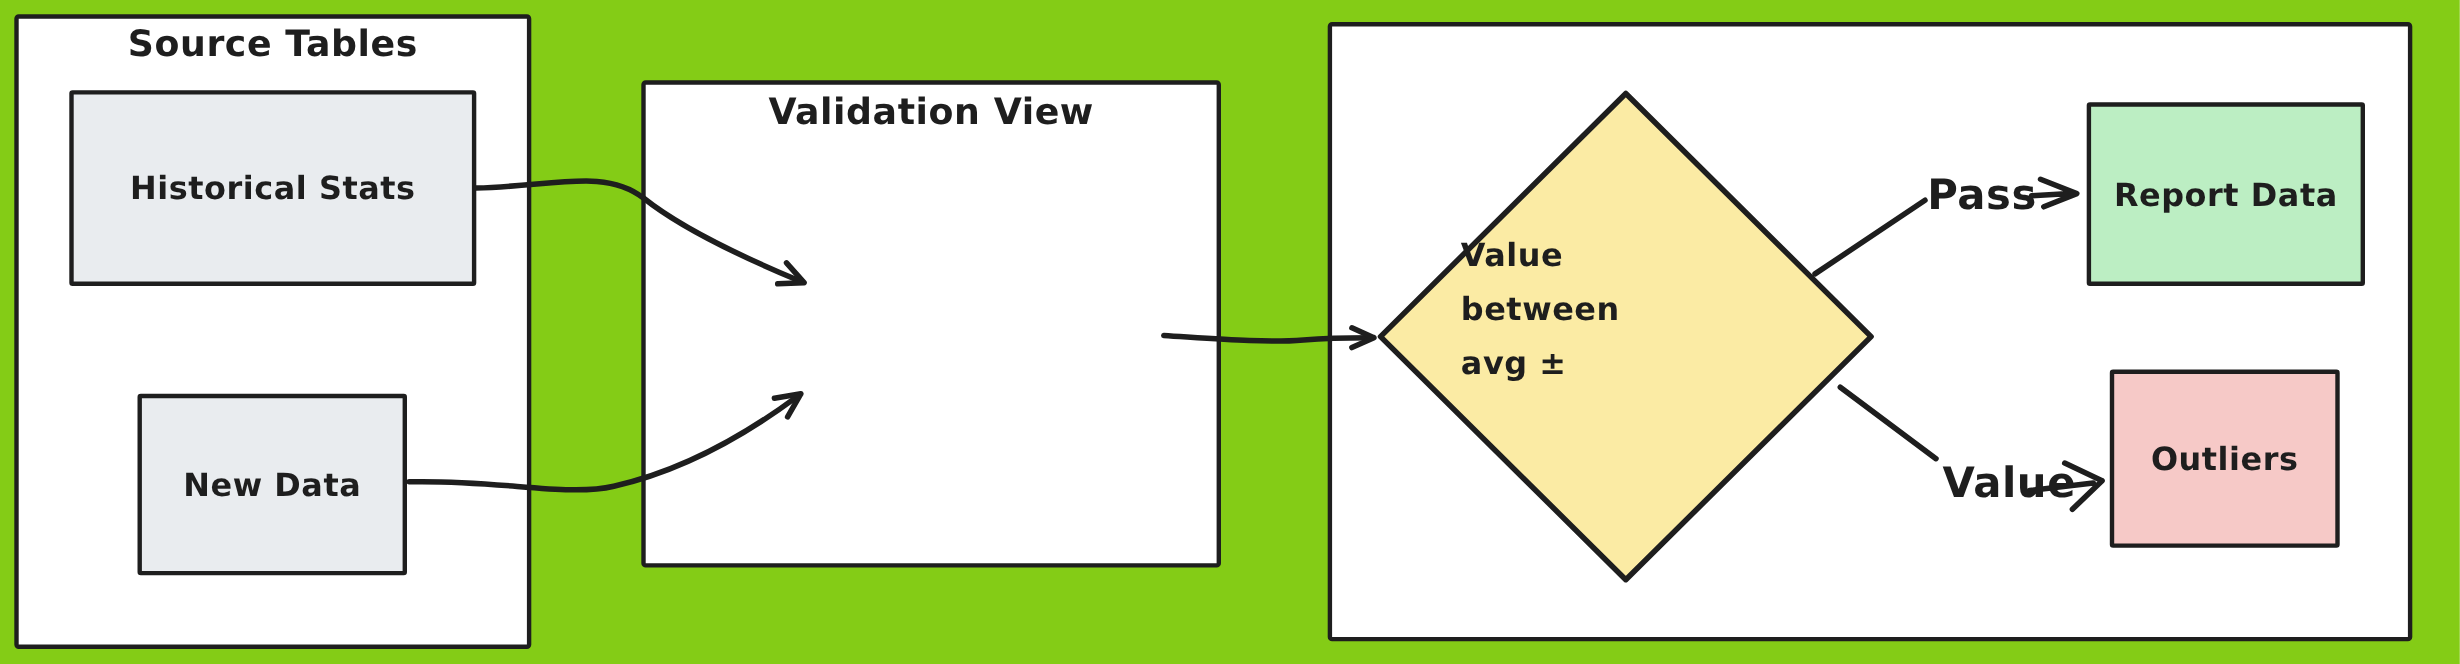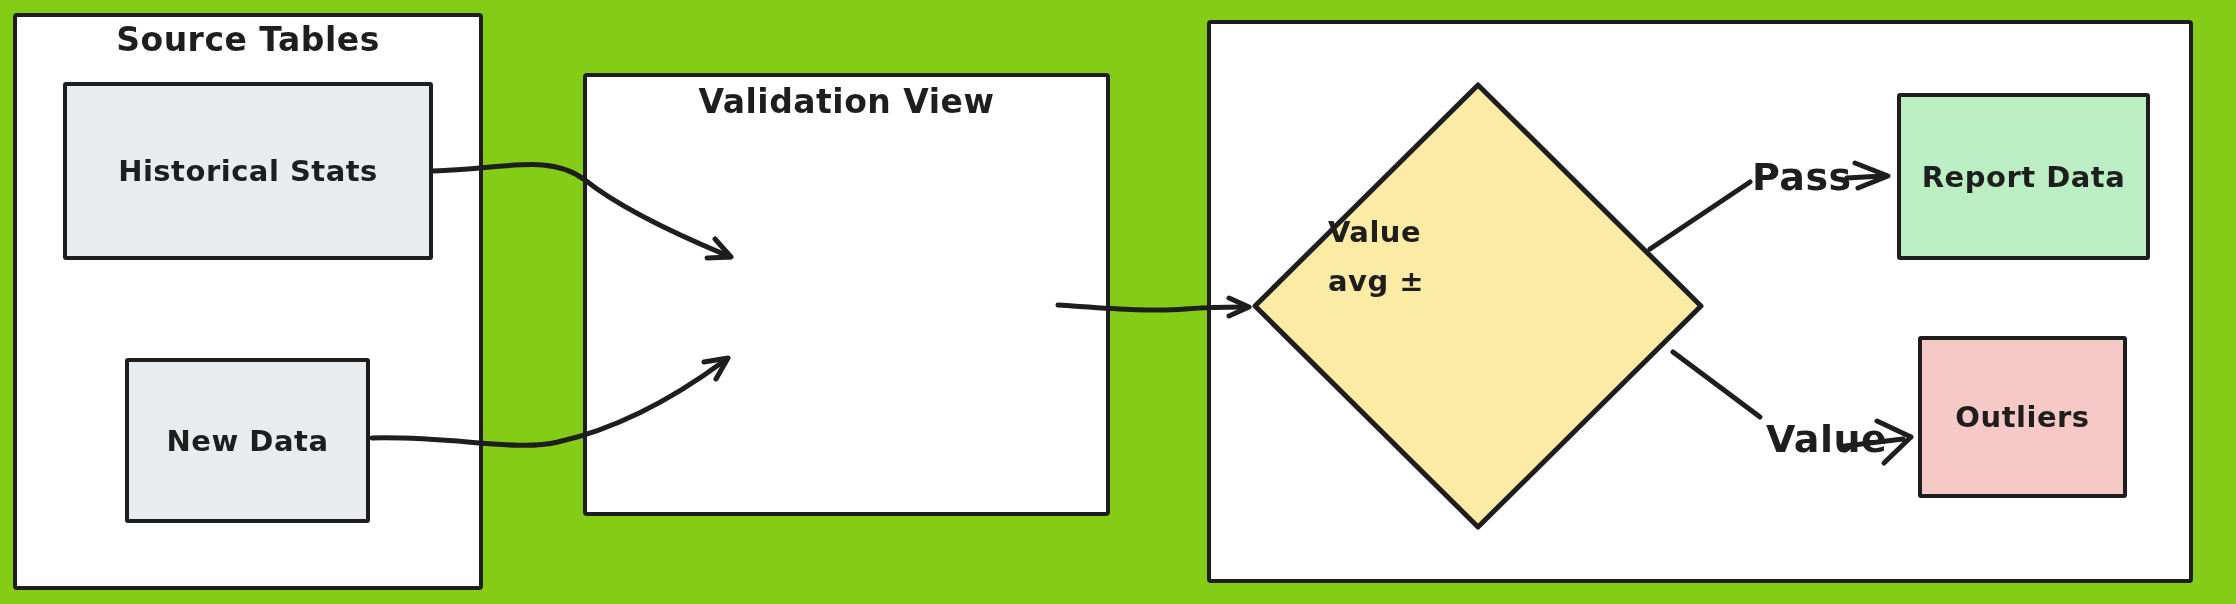--- a/index.html
+++ b/index.html
@@ -71,19 +71,20 @@
       <path d="M1650 249 L1750 182"></path>
       <path d="M1847 178 L1882 176 M1855 163 L1888 176 L1858 188"></path>
 
       <path d="M1673 352 L1760 417"></path>
       <path d="M1845 446 L1903 439 M1911 437 L1877 421 M1911 437 L1884 463"></path>
     </g>
   </svg>
 
   <div class="dlabel" style="left:1328px;top:208px;width:300px">
     <div>Value</div>
+    <div>between</div>
     <div>avg ±</div>
   </div>
 
   <div class="elabel" style="left:1752px;top:155px">Pass</div>
   <div class="elabel" style="left:1766px;top:417px">Value</div>
 
 </div>
 
 </body></html>

